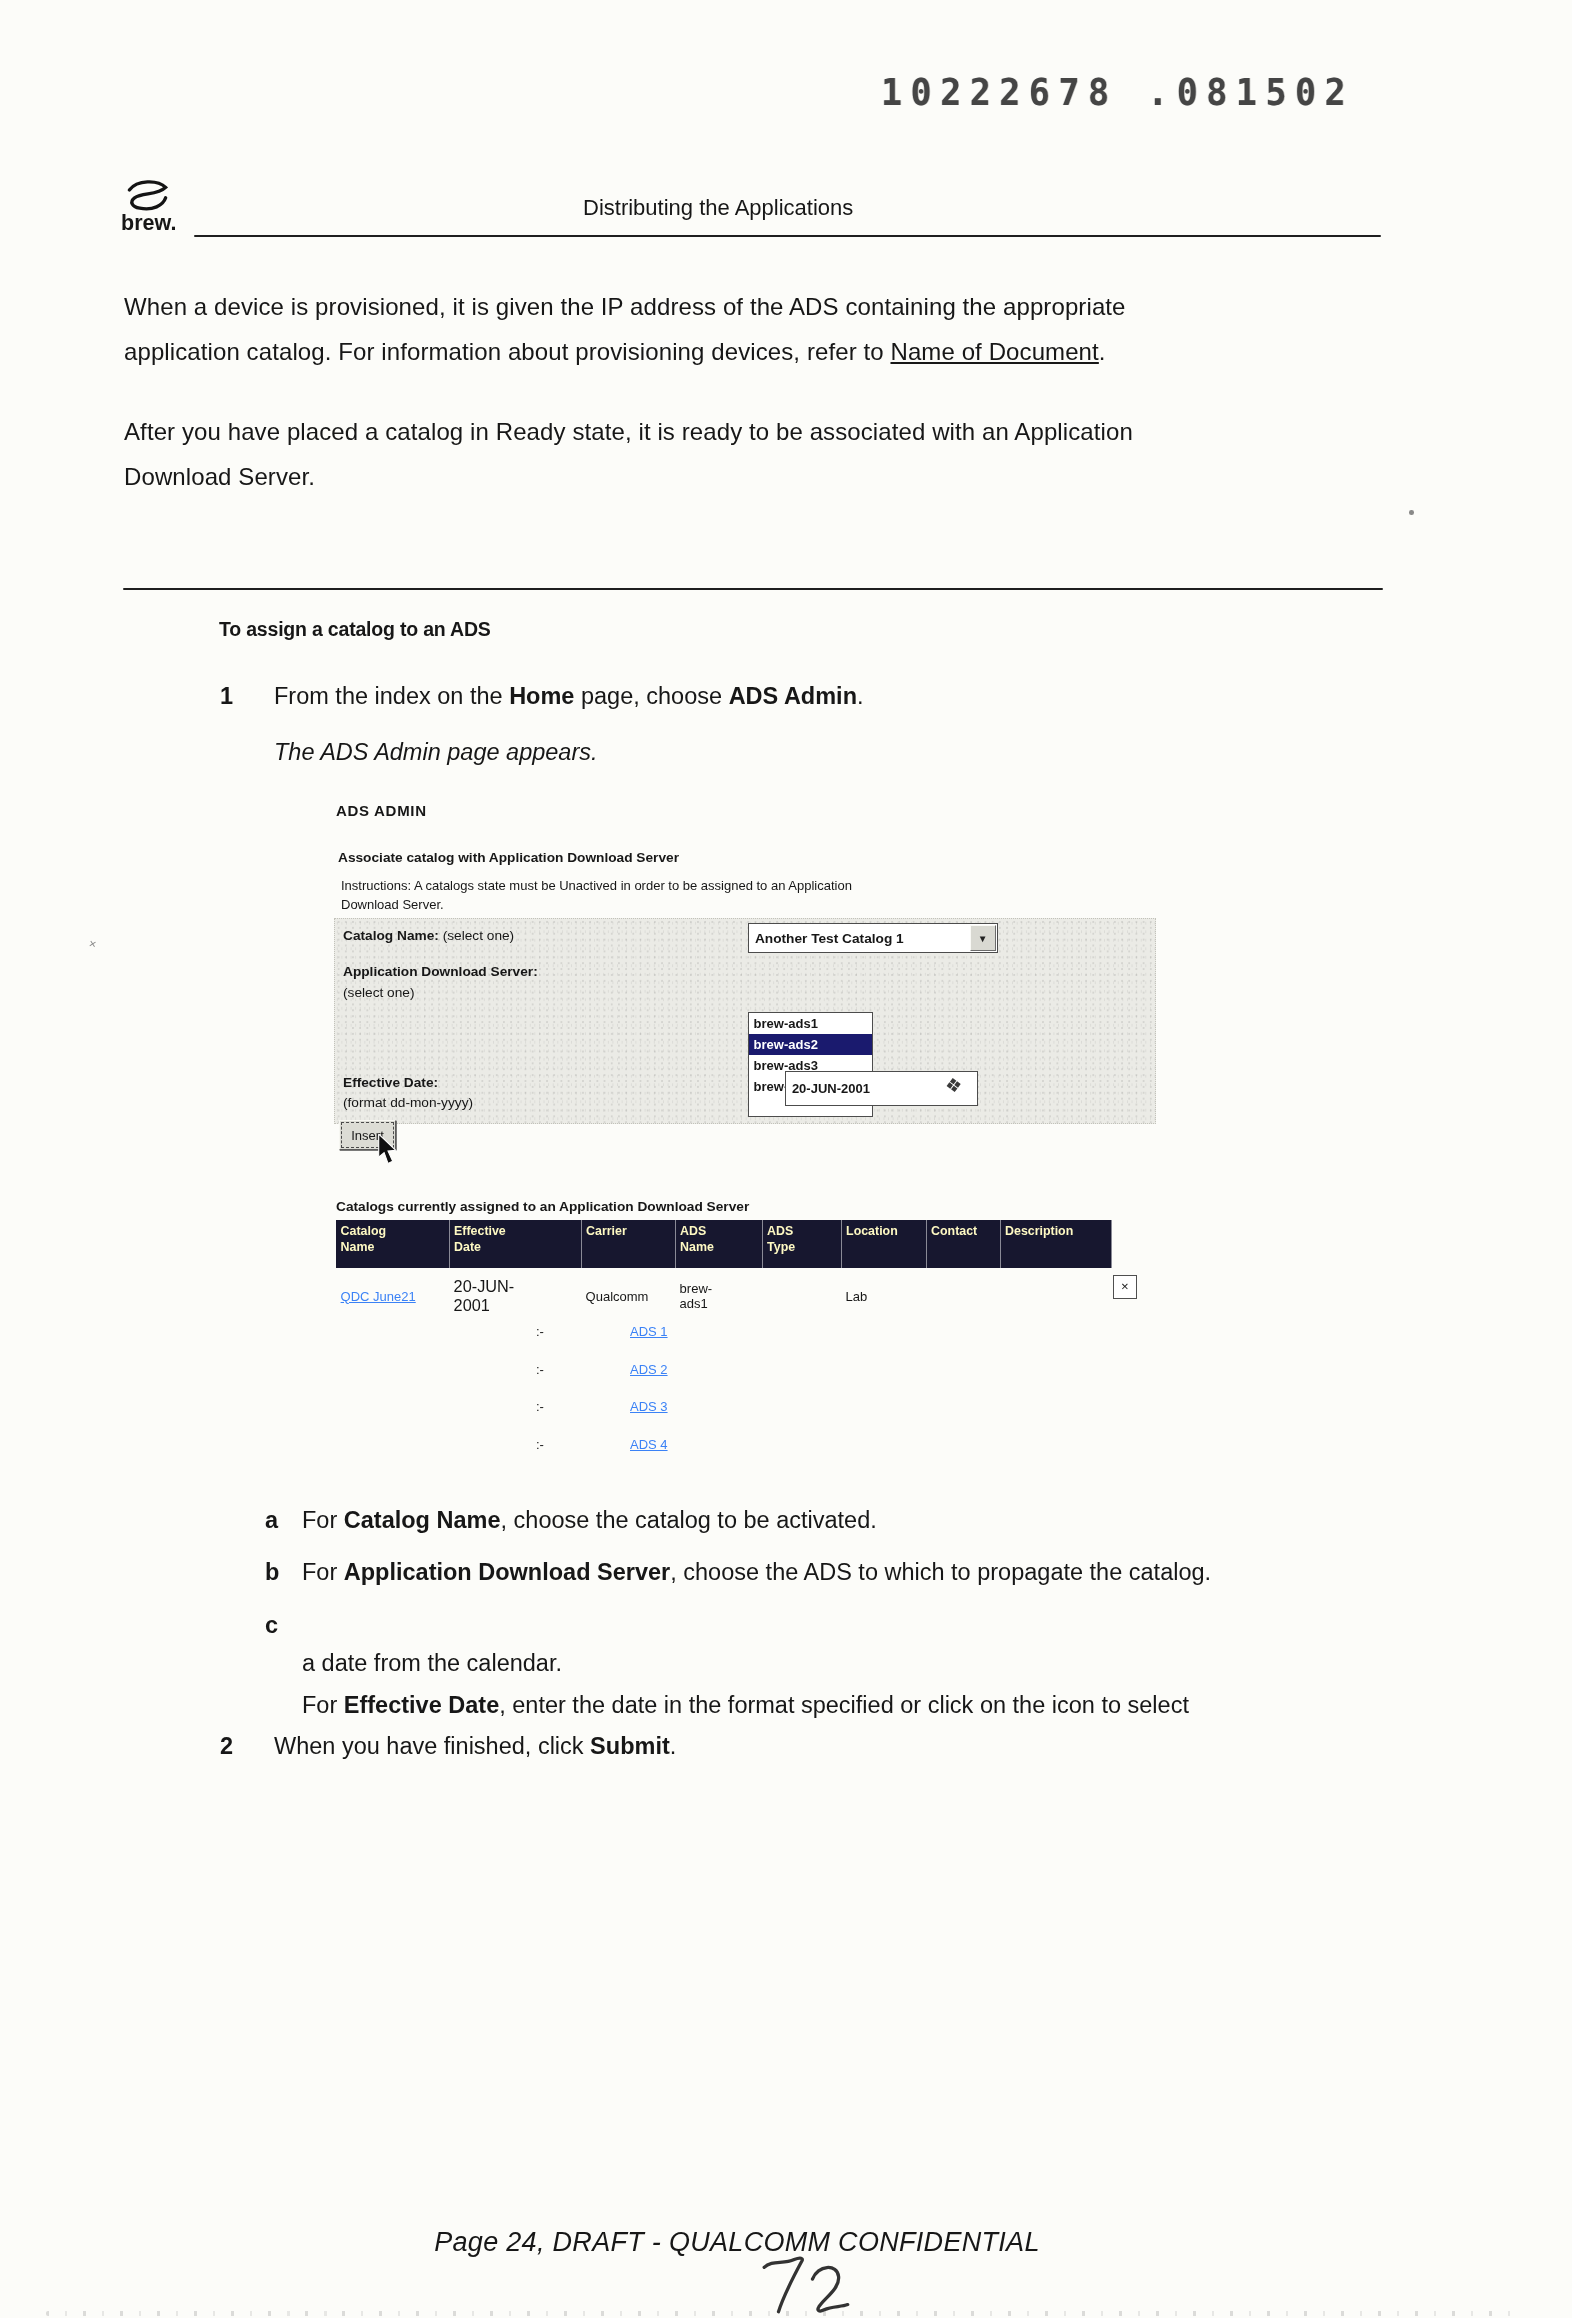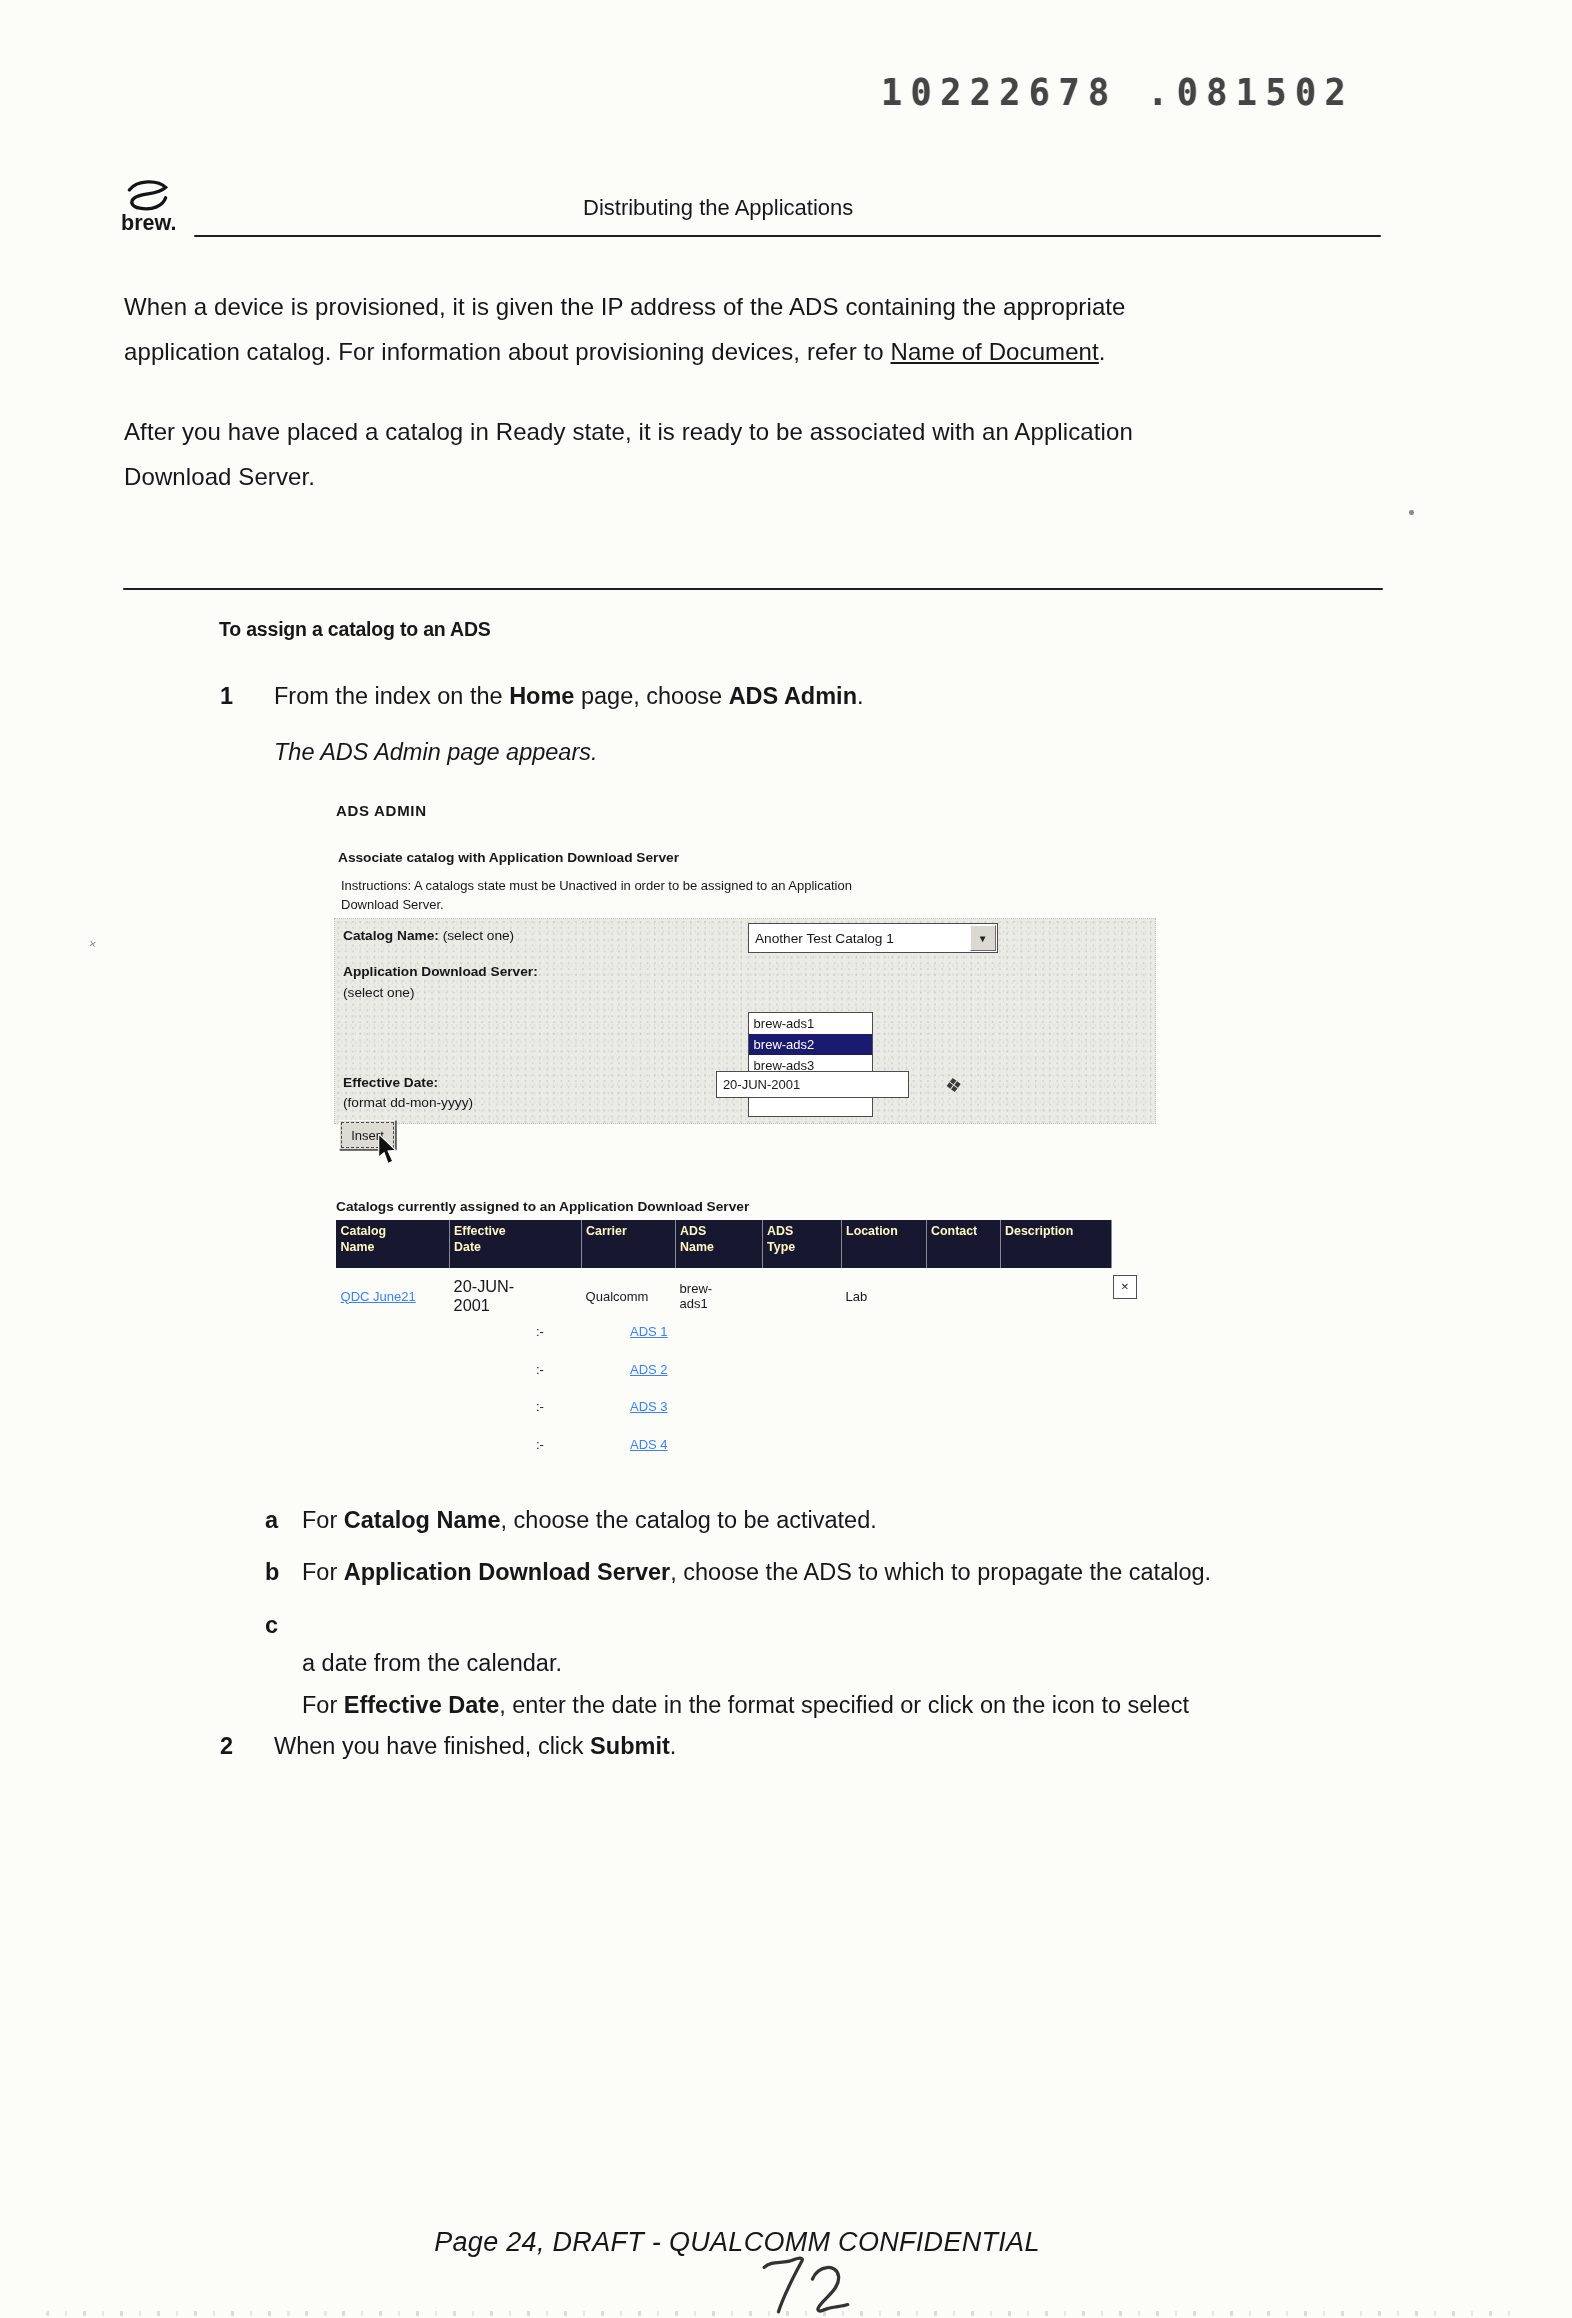--- a/index.html
+++ b/index.html
@@ -26,21 +26,21 @@
   }
   .ss-small { font-size:13px; white-space:nowrap; }
   .panel {
     background-color:#ebebe6;
     background-image:
       radial-gradient(rgba(90,90,90,.20) 0.7px, transparent 0.9px),
       radial-gradient(rgba(120,120,120,.14) 0.7px, transparent 0.8px);
     background-size:7.2px 5.9px, 4.6px 8.5px;
     border:0.7px dotted #c2c2ba;
   }
-  .ctl { background:#fff; border:1.3px solid #4c4c4c; }
+  .ctl { background:#fff; border:1.3px solid #4c4c4c;font-weight:bold; }
   .dd-text { position:absolute; left:5.9px; top:0; bottom:0; display:flex; align-items:center; font-size:13.7px; }
   .dd-btn {
     position:absolute; top:1.3px; right:1.3px; bottom:1.3px; width:26px;
     background:#d9d9d2; border:1.3px solid; border-color:#fafaf6 #6b6b6b #6b6b6b #fafaf6;
     display:flex; align-items:center; justify-content:center; font-size:9.8px; color:#222;
   }
   .opt { height:21px; line-height:21px; padding-left:4.6px; font-size:13px; }
   .opt.sel { background:#1a1a6e; color:#fff; }
   .btn {
     background:#dcdcd5; border:1.3px solid; border-color:#f7f7f2 #5c5c5c #5c5c5c #f7f7f2;
@@ -118,21 +118,21 @@
   <div class="abs t" style="left:343px; top:985px; font-size:13.7px;">(select one)</div>
   <div class="abs ctl" style="left:748px; top:1012px; width:125px; height:105px;">
     <div class="opt">brew-ads1</div>
     <div class="opt sel">brew-ads2</div>
     <div class="opt">brew-ads3</div>
     <div class="opt">brew-ads4</div>
   </div>
 
   <div class="abs t b" style="left:343px; top:1075px; font-size:13.7px;">Effective Date:</div>
   <div class="abs t" style="left:343px; top:1095px; font-size:13.7px;">(format dd-mon-yyyy)</div>
-  <div class="abs ctl" style="left:716px; top:1071px; width:193px; height:27px;">
+  <div class="abs ctl" style="left:785px; top:1071px; width:193px; height:35px;">
     <div class="dd-text" style="font-size:13px;">20-JUN-2001</div>
   </div>
   <div class="abs t" style="left:945px; top:1074px; font-size:19.5px; color:#3a3a3a; transform:rotate(-8deg);">❖</div>
 
   <div class="abs btn" style="left:339px; top:1120px; width:57px; height:30px;">Insert</div>
   <svg class="abs" style="left:377px; top:1134px;" width="22" height="31" viewBox="0 0 28 40">
     <polygon points="2,0 2,30 9,24 14,38 20,35 14,22 24,21" fill="#101010" stroke="#ffffff" stroke-width="1.4"></polygon>
   </svg>
 
   <div class="abs t b" style="left:336px; top:1199px; font-size:13.7px;">Catalogs currently assigned to an Application Download Server</div>

